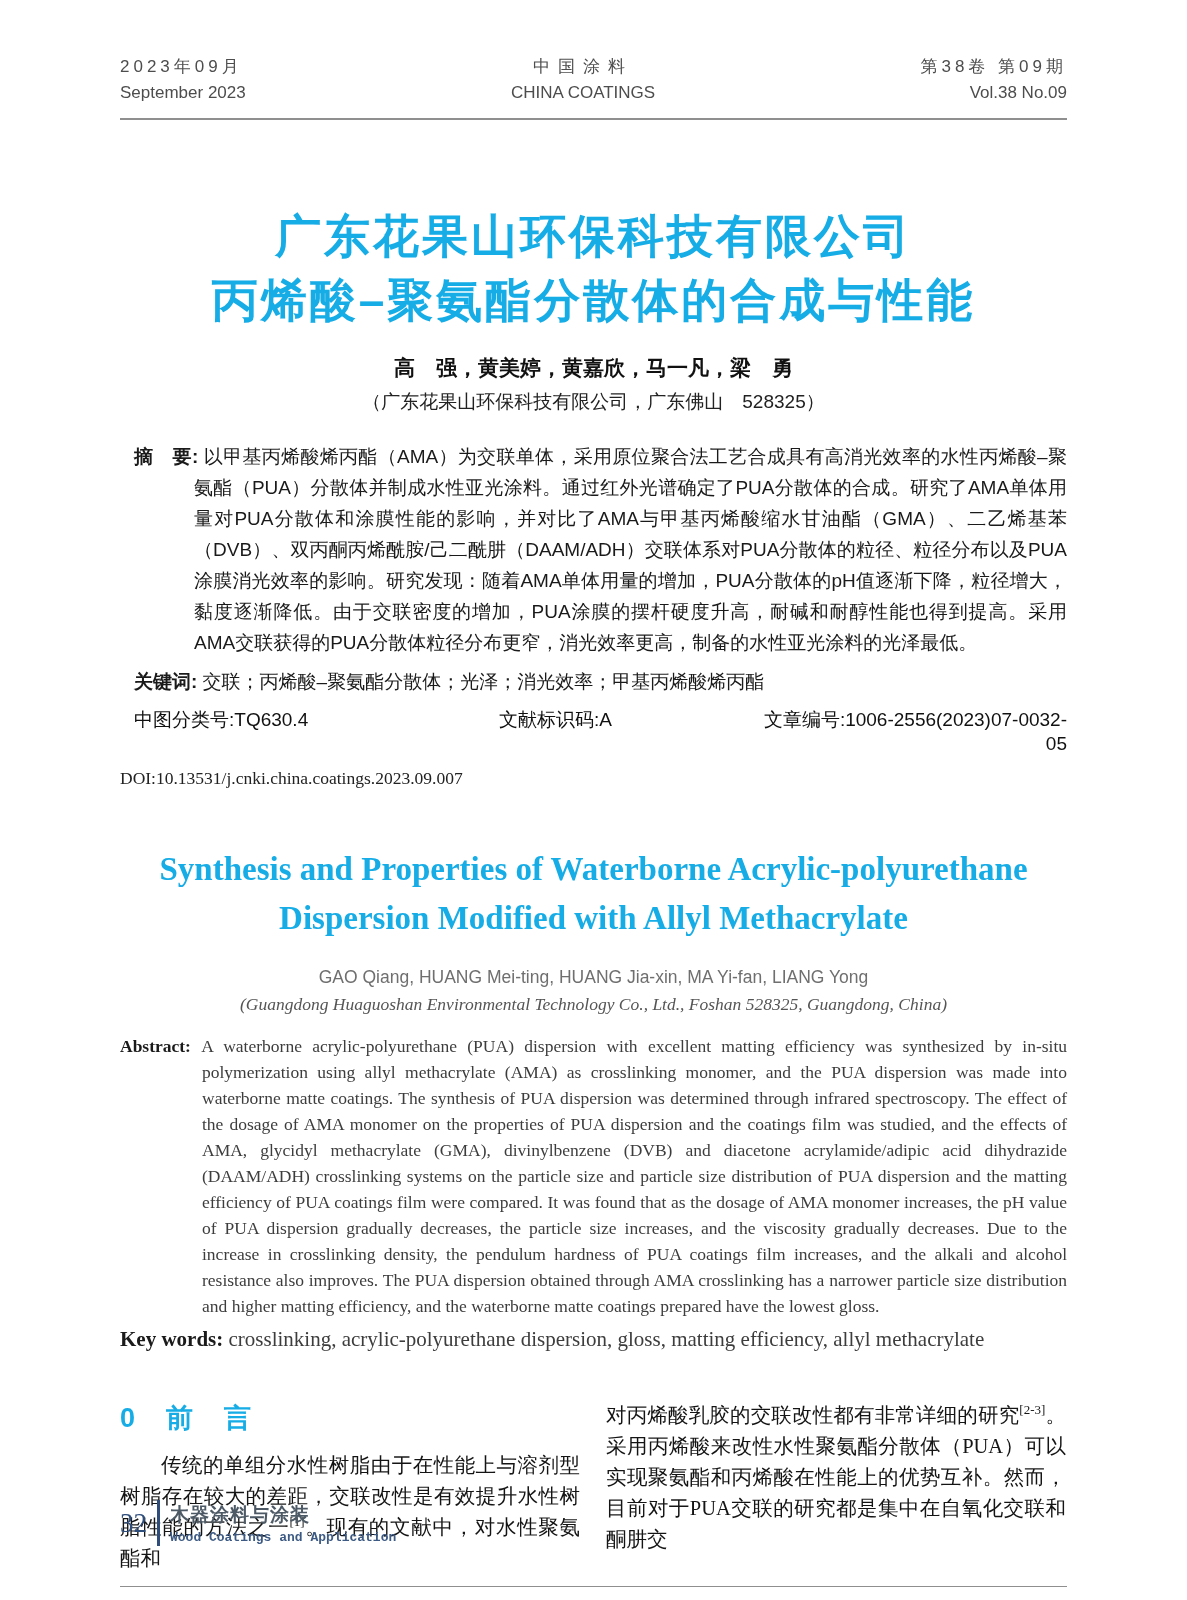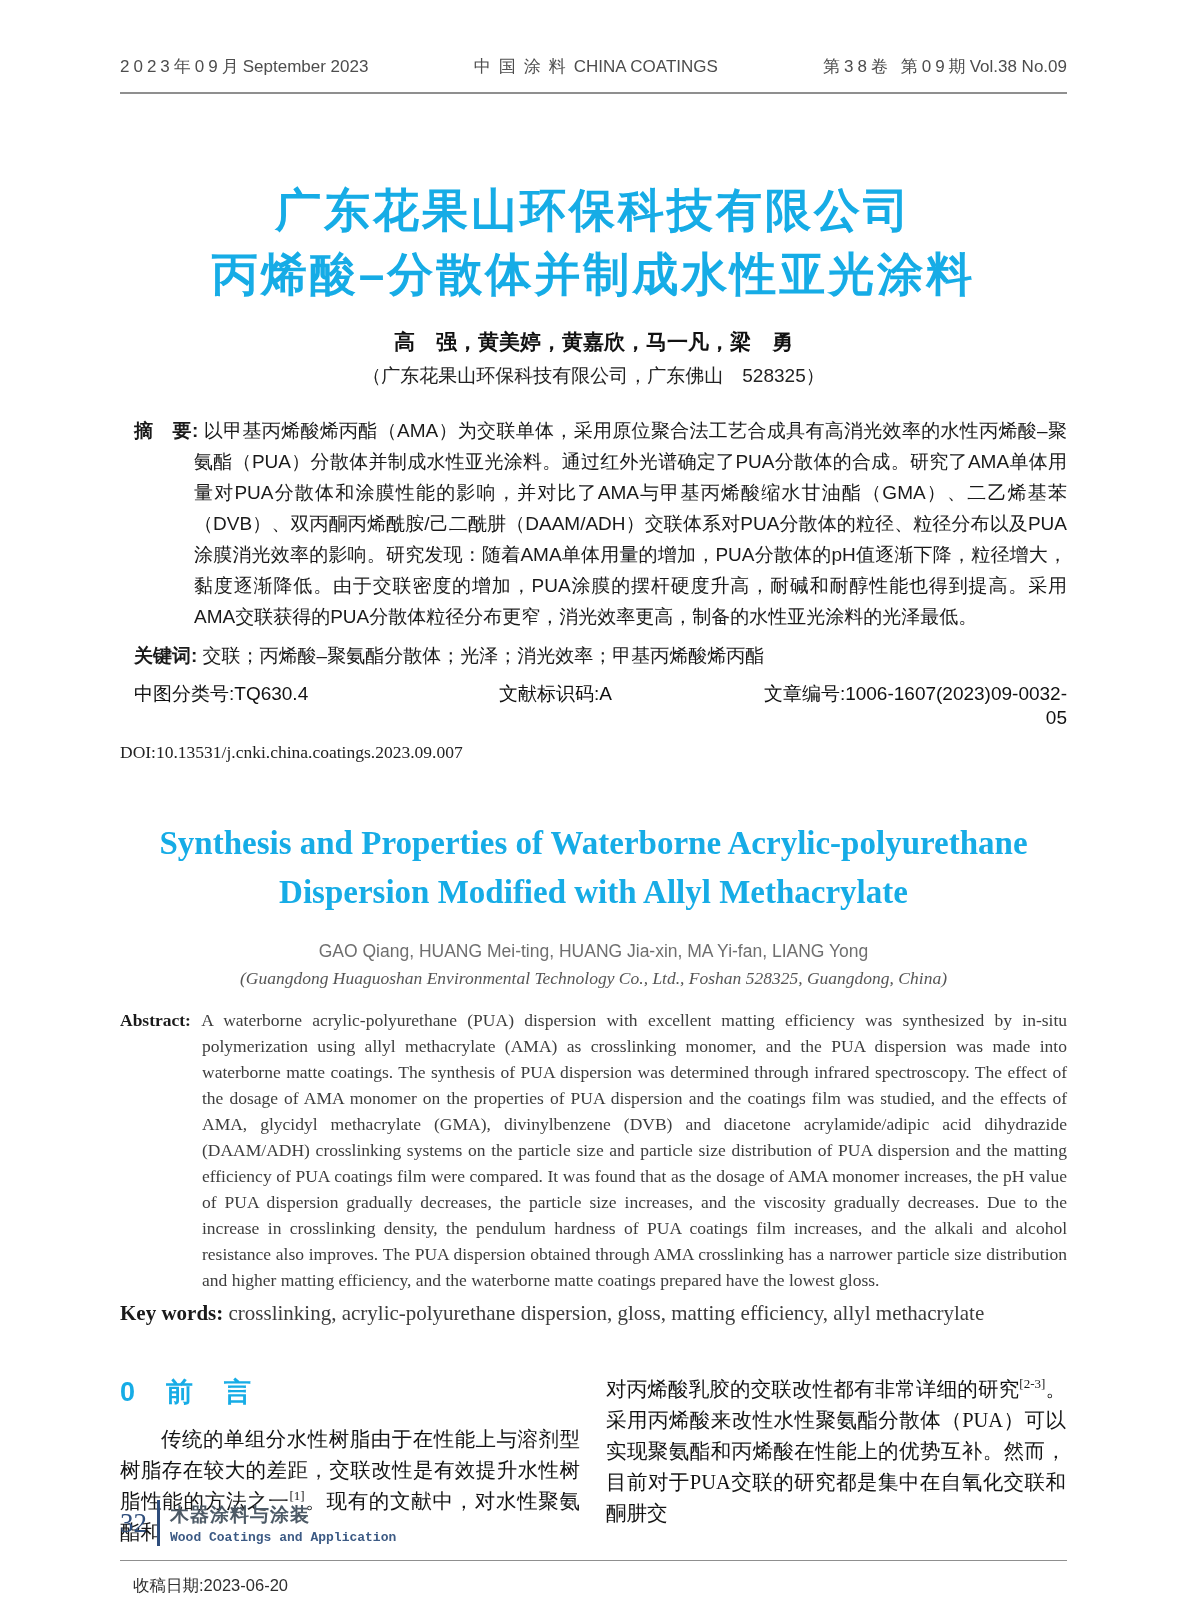--- a/index.html
+++ b/index.html
@@ -19,21 +19,21 @@
   
   .jheader {
     display: flex;
     justify-content: space-between;
     align-items: flex-end;
     padding-top: 54px;
     color: #4d4d4d;
     font-size: 17px;
     line-height: 26px;
   }
-  .jheader .col { display: flex; flex-direction: row; }
+  .jheader .col { display: flex; flex-direction: column; }
   .jheader .col.center { text-align: center; }
   .jheader .col.right { text-align: right; }
   .jheader .cn { letter-spacing: 4px; }
   .jheader .col.center .cn { letter-spacing: 8px; }
   .header-rule { border-bottom: 2px solid #8f8f8f; margin-top: 12px; }
 
   
   .title-cn {
     margin-top: 84px;
     text-align: center;
@@ -211,38 +211,38 @@
       </div>
       <div class="col right">
         <span class="cn">第38卷 第09期</span>
         <span class="en">Vol.38 No.09</span>
       </div>
     </div>
     <div class="header-rule"></div>
 
     <div class="title-cn">
       <div>广东花果山环保科技有限公司</div>
-      <div>丙烯酸–分散体并制成水性亚光涂料</div>
+      <div>丙烯酸–聚氨酯分散体的合成与性能</div>
     </div>
 
     <div class="authors-cn">高　强，黄美婷，黄嘉欣，马一凡，梁　勇</div>
     <div class="affil-cn">（广东花果山环保科技有限公司，广东佛山　528325）</div>
 
     <div class="abstract-cn">
       <span class="body"><span class="label">摘　要:</span>&nbsp;<span>以甲基丙烯酸烯丙酯（AMA）为交联单体，采用原位聚合法工艺合成具有高消光效率的水性丙烯酸–聚氨酯（PUA）分散体并制成水性亚光涂料。通过红外光谱确定了PUA分散体的合成。研究了AMA单体用量对PUA分散体和涂膜性能的影响，并对比了AMA与甲基丙烯酸缩水甘油酯（GMA）、二乙烯基苯（DVB）、双丙酮丙烯酰胺/己二酰肼（DAAM/ADH）交联体系对PUA分散体的粒径、粒径分布以及PUA涂膜消光效率的影响。研究发现：随着AMA单体用量的增加，PUA分散体的pH值逐渐下降，粒径增大，黏度逐渐降低。由于交联密度的增加，PUA涂膜的摆杆硬度升高，耐碱和耐醇性能也得到提高。采用AMA交联获得的PUA分散体粒径分布更窄，消光效率更高，制备的水性亚光涂料的光泽最低。</span></span>
     </div>
 
     <div class="keywords-cn">
       <span class="label">关键词:</span>&nbsp;<span>交联；丙烯酸–聚氨酯分散体；光泽；消光效率；甲基丙烯酸烯丙酯</span>
     </div>
 
     <div class="meta-row">
       <span class="m1">中图分类号:TQ630.4</span>
       <span class="m2">文献标识码:A</span>
-      <span class="m3">文章编号:1006-1607(2023)09-0032-05</span>
+      <span class="m3">文章编号:1006-2556(2023)07-0032-05</span>
     </div>
     <div class="doi-line">DOI:10.13531/j.cnki.china.coatings.2023.09.007</div>
 
     <div class="title-en">
       <div>Synthesis and Properties of Waterborne Acrylic-polyurethane</div>
       <div>Dispersion Modified with Allyl Methacrylate</div>
     </div>
 
     <div class="authors-en">GAO Qiang, HUANG Mei-ting, HUANG Jia-xin, MA Yi-fan, LIANG Yong</div>
     <div class="affil-en">(Guangdong Huaguoshan Environmental Technology Co., Ltd., Foshan 528325, Guangdong, China)</div>

